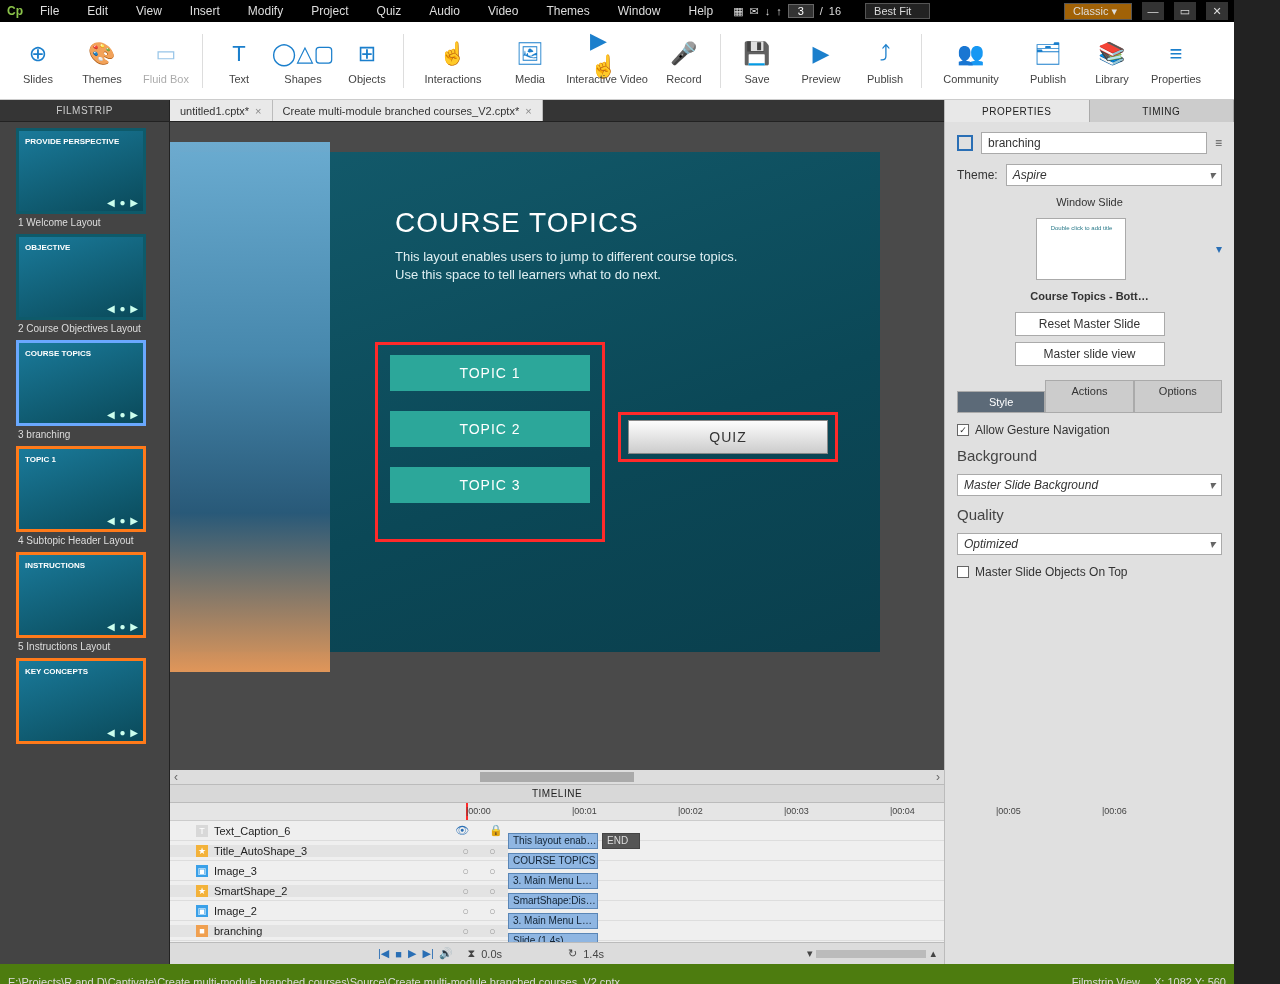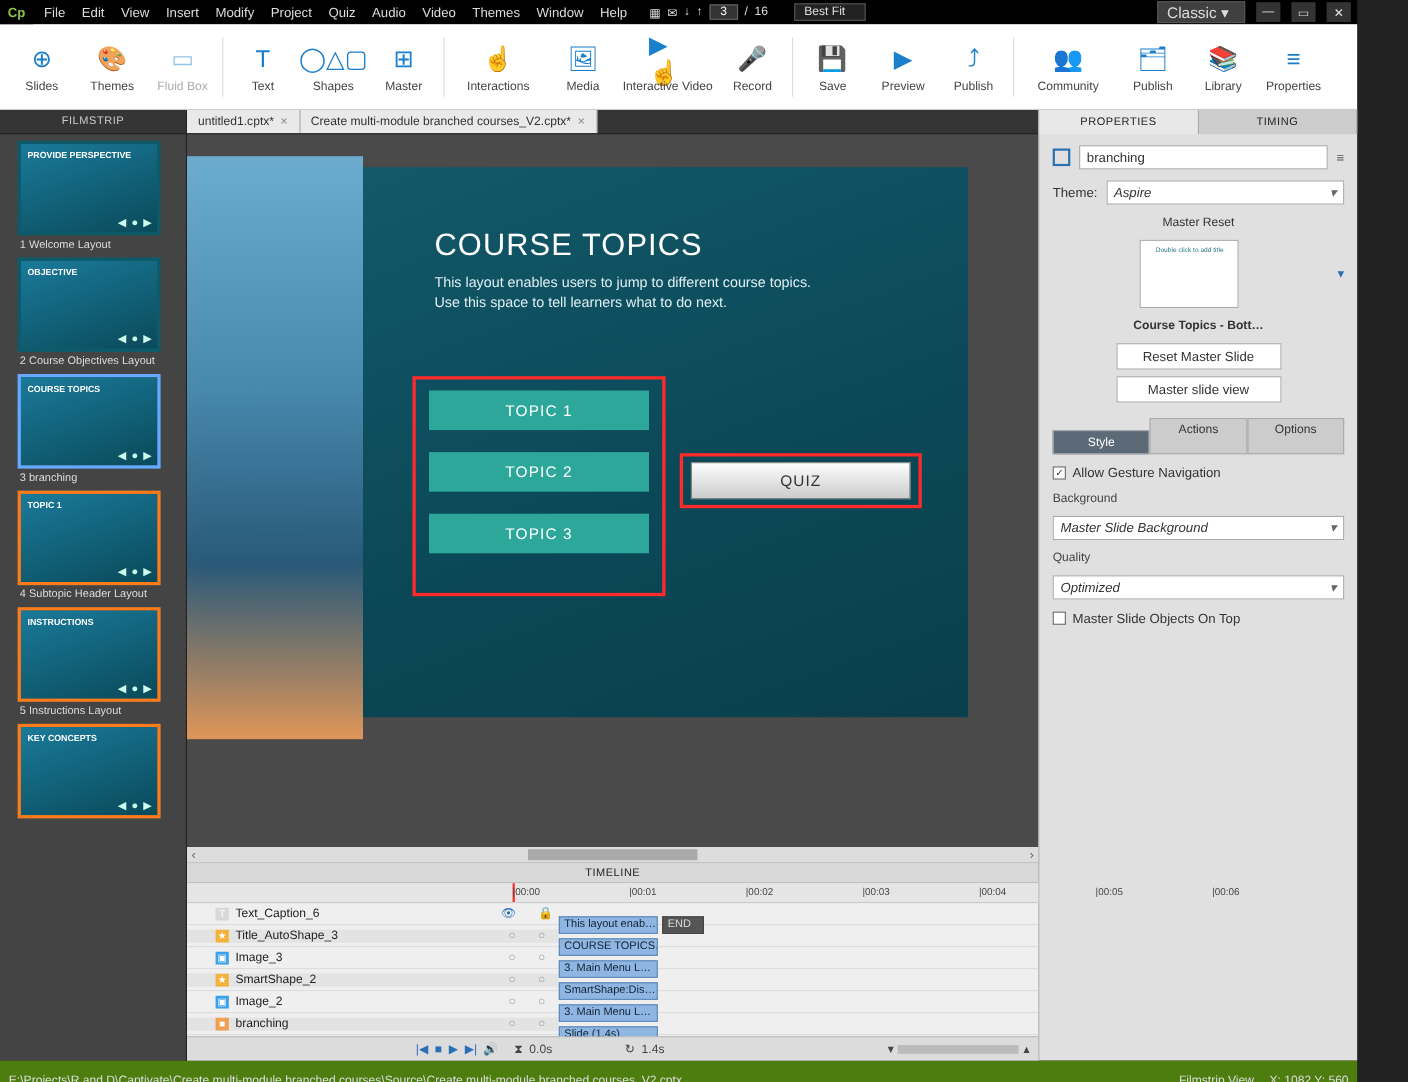--- a/index.html
+++ b/index.html
@@ -1,22 +1,22 @@
 <!DOCTYPE html>
 <html><head>
 <meta charset="utf-8">
 <style>
 * { box-sizing: border-box; margin: 0; padding: 0; font-family: "Segoe UI", Tahoma, sans-serif; }
 body { background: #222; font-size: 12px; color: #222; width: 1234px; height: 984px; overflow: hidden; }
 .titlebar { height: 22px; background: #000; display: flex; align-items: center; color: #ddd; }
 .logo { width: 30px; height: 22px; background: #000; color: #8bc34a; font-weight: bold; font-size: 12px; display: flex; align-items: center; justify-content: center; }
-.menubar { display: flex; gap: 15px; padding-left: 10px; font-size: 12px; }
+.menubar { display: flex; gap: 28px; padding-left: 10px; font-size: 12px; }
 .menubar span { cursor: default; }
 .tb-right { margin-left: auto; display: flex; align-items: center; gap: 10px; padding-right: 6px; }
-.workspace-dd { background: #404040; border: 1px solid #555; padding: 1px 14px 1px 8px; font-size: 14px; color: #ddd; }
+.workspace-dd { background: #a16207; border: 1px solid #555; padding: 1px 14px 1px 8px; font-size: 11px; color: #ddd; }
 .winbtn { width: 22px; height: 18px; background: #333; display: flex; align-items: center; justify-content: center; color: #ddd; font-size: 11px; }
 .slidectr { display: flex; align-items: center; gap: 6px; margin-left: 20px; color: #ddd; font-size: 11px; }
 .slidectr input { width: 26px; background: #333; border: 1px solid #666; color: #fff; text-align: center; font-size: 11px; }
 .zoom-dd { background: #222; border: 1px solid #555; padding: 1px 18px 1px 8px; font-size: 11px; color: #ddd; margin-left: 18px; }
 
 .ribbon { height: 78px; background: #fff; border-bottom: 1px solid #ccc; display: flex; align-items: center; padding: 0 6px; gap: 0; }
 .ribbon-item { display: flex; flex-direction: column; align-items: center; justify-content: center; width: 64px; height: 72px; font-size: 11px; color: #444; }
 .ribbon-item.wide { width: 90px; }
 .ribbon-item .ic { width: 34px; height: 34px; display: flex; align-items: center; justify-content: center; font-size: 22px; color: #1b7fcc; }
 .ribbon-item .lbl { margin-top: 2px; }
@@ -80,21 +80,21 @@
 .dd:after { content: "▾"; position: absolute; right: 6px; color: #666; }
 .btnw { border: 1px solid #aaa; background: #fff; padding: 4px; text-align: center; width: 150px; }
 .ms-title { text-align: center; font-size: 11px; }
 .ms-thumb { width: 90px; height: 62px; background: #fff; border: 1px solid #aaa; margin: 0 auto; position: relative; font-size: 6px; color: #2a7a8a; text-align: center; padding-top: 6px; }
 .ms-row { display: flex; align-items: center; justify-content: center; gap: 10px; }
 .subtabs { display: flex; margin-top: 4px; }
 .subtabs .st { flex: 1; text-align: center; padding: 4px 0; background: #ccc; font-size: 11px; border: 1px solid #aaa; }
 .subtabs .st.sel { background: #5c6a78; color: #fff; margin-top: 11px; }
 .cb { display: flex; align-items: center; gap: 6px; }
 .cb .box { width: 12px; height: 12px; border: 1px solid #666; background: #fff; display: flex; align-items: center; justify-content: center; font-size: 9px; }
-.sect { font-size: 11px; color: #444; }
+.sect { font-size: 15px; color: #444; }
 </style>
 </head>
 <body>
 
 <div class="titlebar">
   <div class="logo">Cp</div>
   <div class="menubar" id="menubar">
       <span>File</span>
       <span>Edit</span>
       <span>View</span>
@@ -143,21 +143,21 @@
     <div class="ribbon-item">
       <div class="ic">T</div>
       <div class="lbl">Text</div>
     </div>
     <div class="ribbon-item">
       <div class="ic">◯△▢</div>
       <div class="lbl">Shapes</div>
     </div>
     <div class="ribbon-item">
       <div class="ic">⊞</div>
-      <div class="lbl">Master</div>
+      <div class="lbl">Objects</div>
     </div>
     <div class="ribbon-sep"></div>
     <div class="ribbon-item wide">
       <div class="ic">☝</div>
       <div class="lbl">Interactions</div>
     </div>
     <div class="ribbon-item">
       <div class="ic">🖼</div>
       <div class="lbl">Media</div>
     </div>
@@ -409,21 +409,21 @@
     <div class="body">
       <div class="row">
         <span style="width:16px;height:16px;border:2px solid #2a6fb5;display:inline-block"></span>
         <div class="ib name">branching</div>
         <span style="color:#555">≡</span>
       </div>
       <div class="row">
         <span>Theme:</span>
         <div class="dd">Aspire</div>
       </div>
-      <div class="ms-title">Master Reset</div>
+      <div class="ms-title">Window Slide</div>
       <div class="ms-row">
         <div class="ms-thumb">Double click to add title</div>
         <span style="color:#2a6fb5">▾</span>
       </div>
       <div class="ms-title" style="font-weight:bold">Course Topics - Bott…</div>
       <div style="display:flex;flex-direction:column;align-items:center;gap:6px">
         <div class="btnw">Reset Master Slide</div>
         <div class="btnw">Master slide view</div>
       </div>
       <div class="subtabs">

